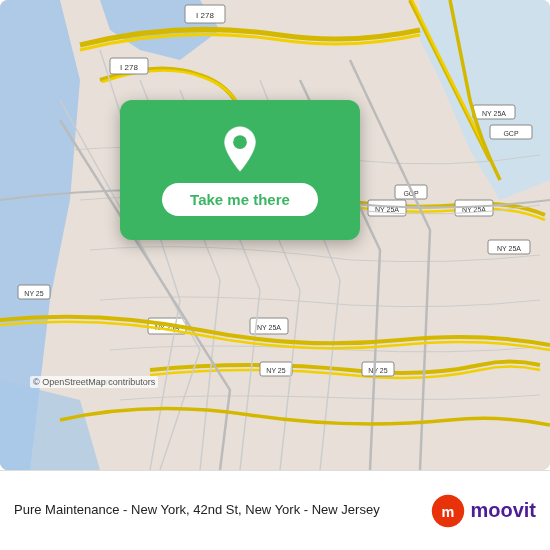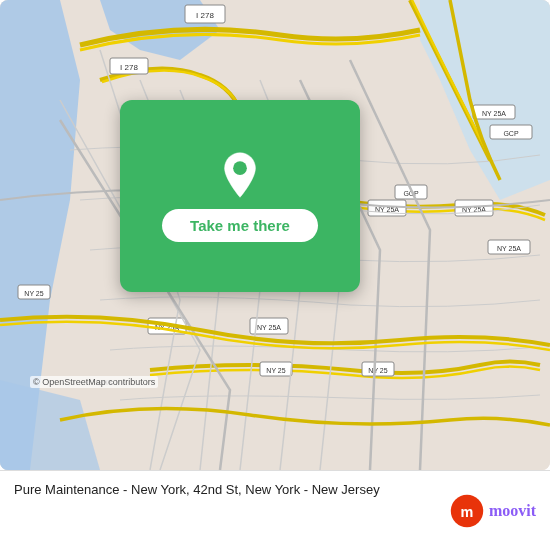--- a/index.html
+++ b/index.html
@@ -27,21 +27,21 @@
       top: 0; left: 0;
       width: 100%; height: 100%;
     }
 
     
     #overlay-card {
       position: absolute;
       top: 100px;
       left: 120px;
       width: 240px;
-      height: 192px;
+      height: 140px;
       background-color: #3cb563;
       border-radius: 12px;
       display: flex;
       flex-direction: column;
       align-items: center;
       justify-content: center;
       box-shadow: 0 4px 16px rgba(0,0,0,0.3);
       gap: 10px;
     }
 
@@ -62,20 +62,21 @@
       white-space: nowrap;
     }
 
     
     #bottom-bar {
       width: 550px;
       height: 80px;
       background: white;
       border-top: 1px solid #ddd;
       display: flex;
+      align-items: center;
       justify-content: space-between;
       padding: 10px 14px;
     }
 
     #bottom-text {
       display: flex;
       flex-direction: column;
       gap: 2px;
       flex: 1;
     }
@@ -93,24 +94,23 @@
       gap: 4px;
       flex-shrink: 0;
     }
 
     #moovit-icon {
       width: 36px;
       height: 36px;
     }
 
     #moovit-text {
-      font-size: 16px;
+      font-size: 20px;
       font-weight: bold;
-      color: #8b5cf6;
-      font-family: Liberation Serif, serif;
+      color: #4c1d95;
     }
 
     #copyright-text {
       position: absolute;
       bottom: 82px;
       left: 4px;
       font-size: 9px;
       color: #555;
       background: rgba(255,255,255,0.7);
       padding: 1px 3px;

